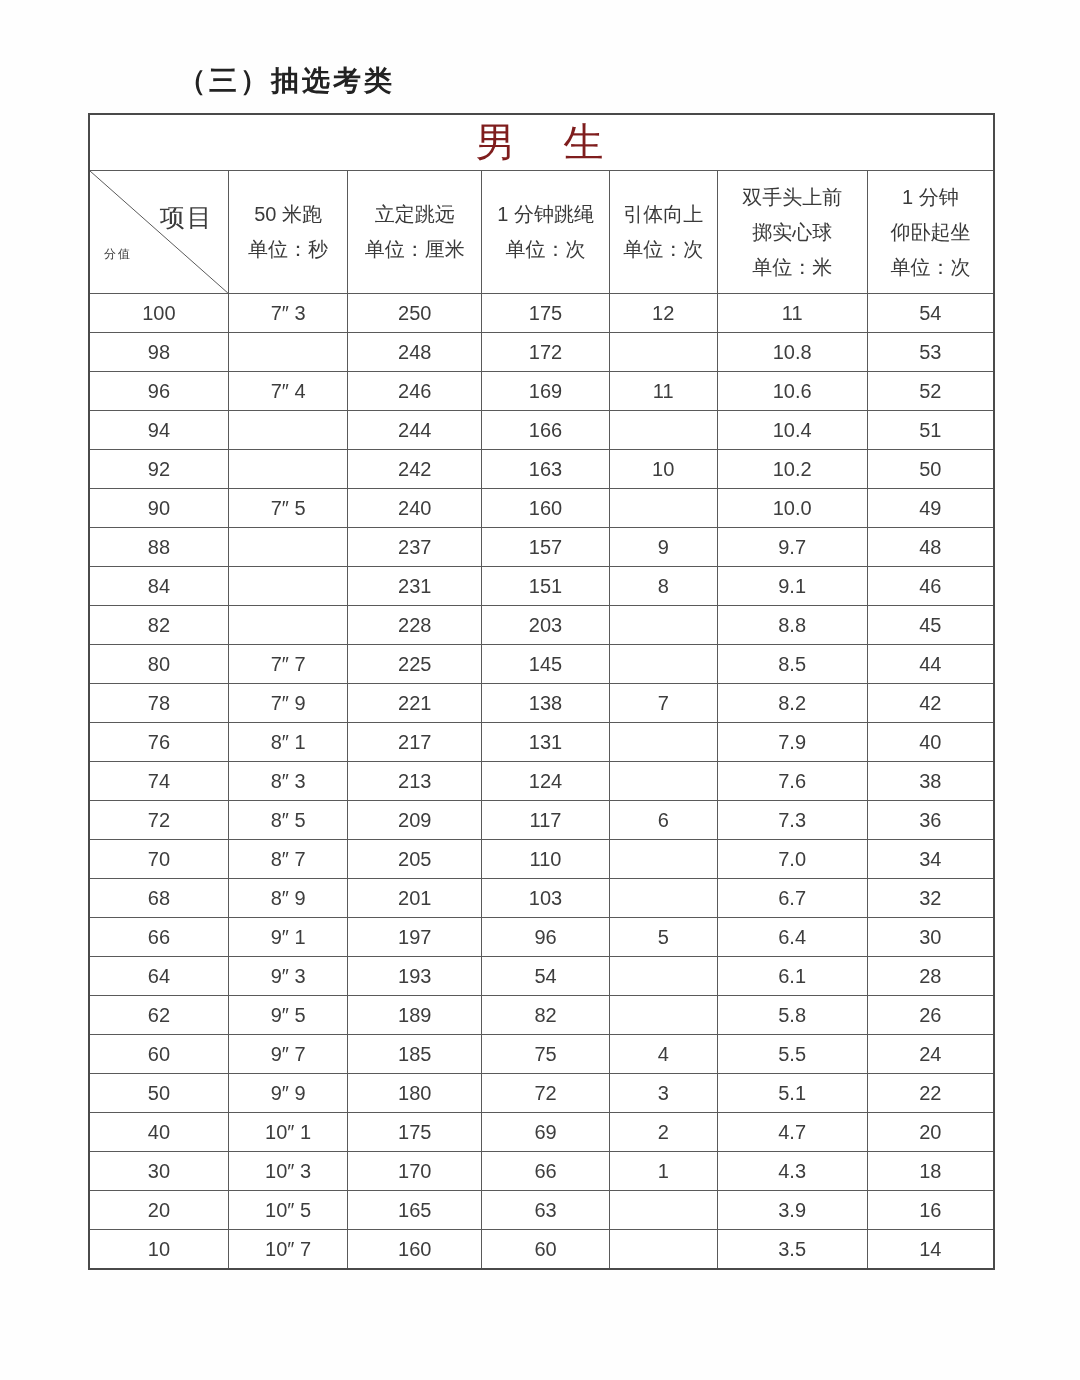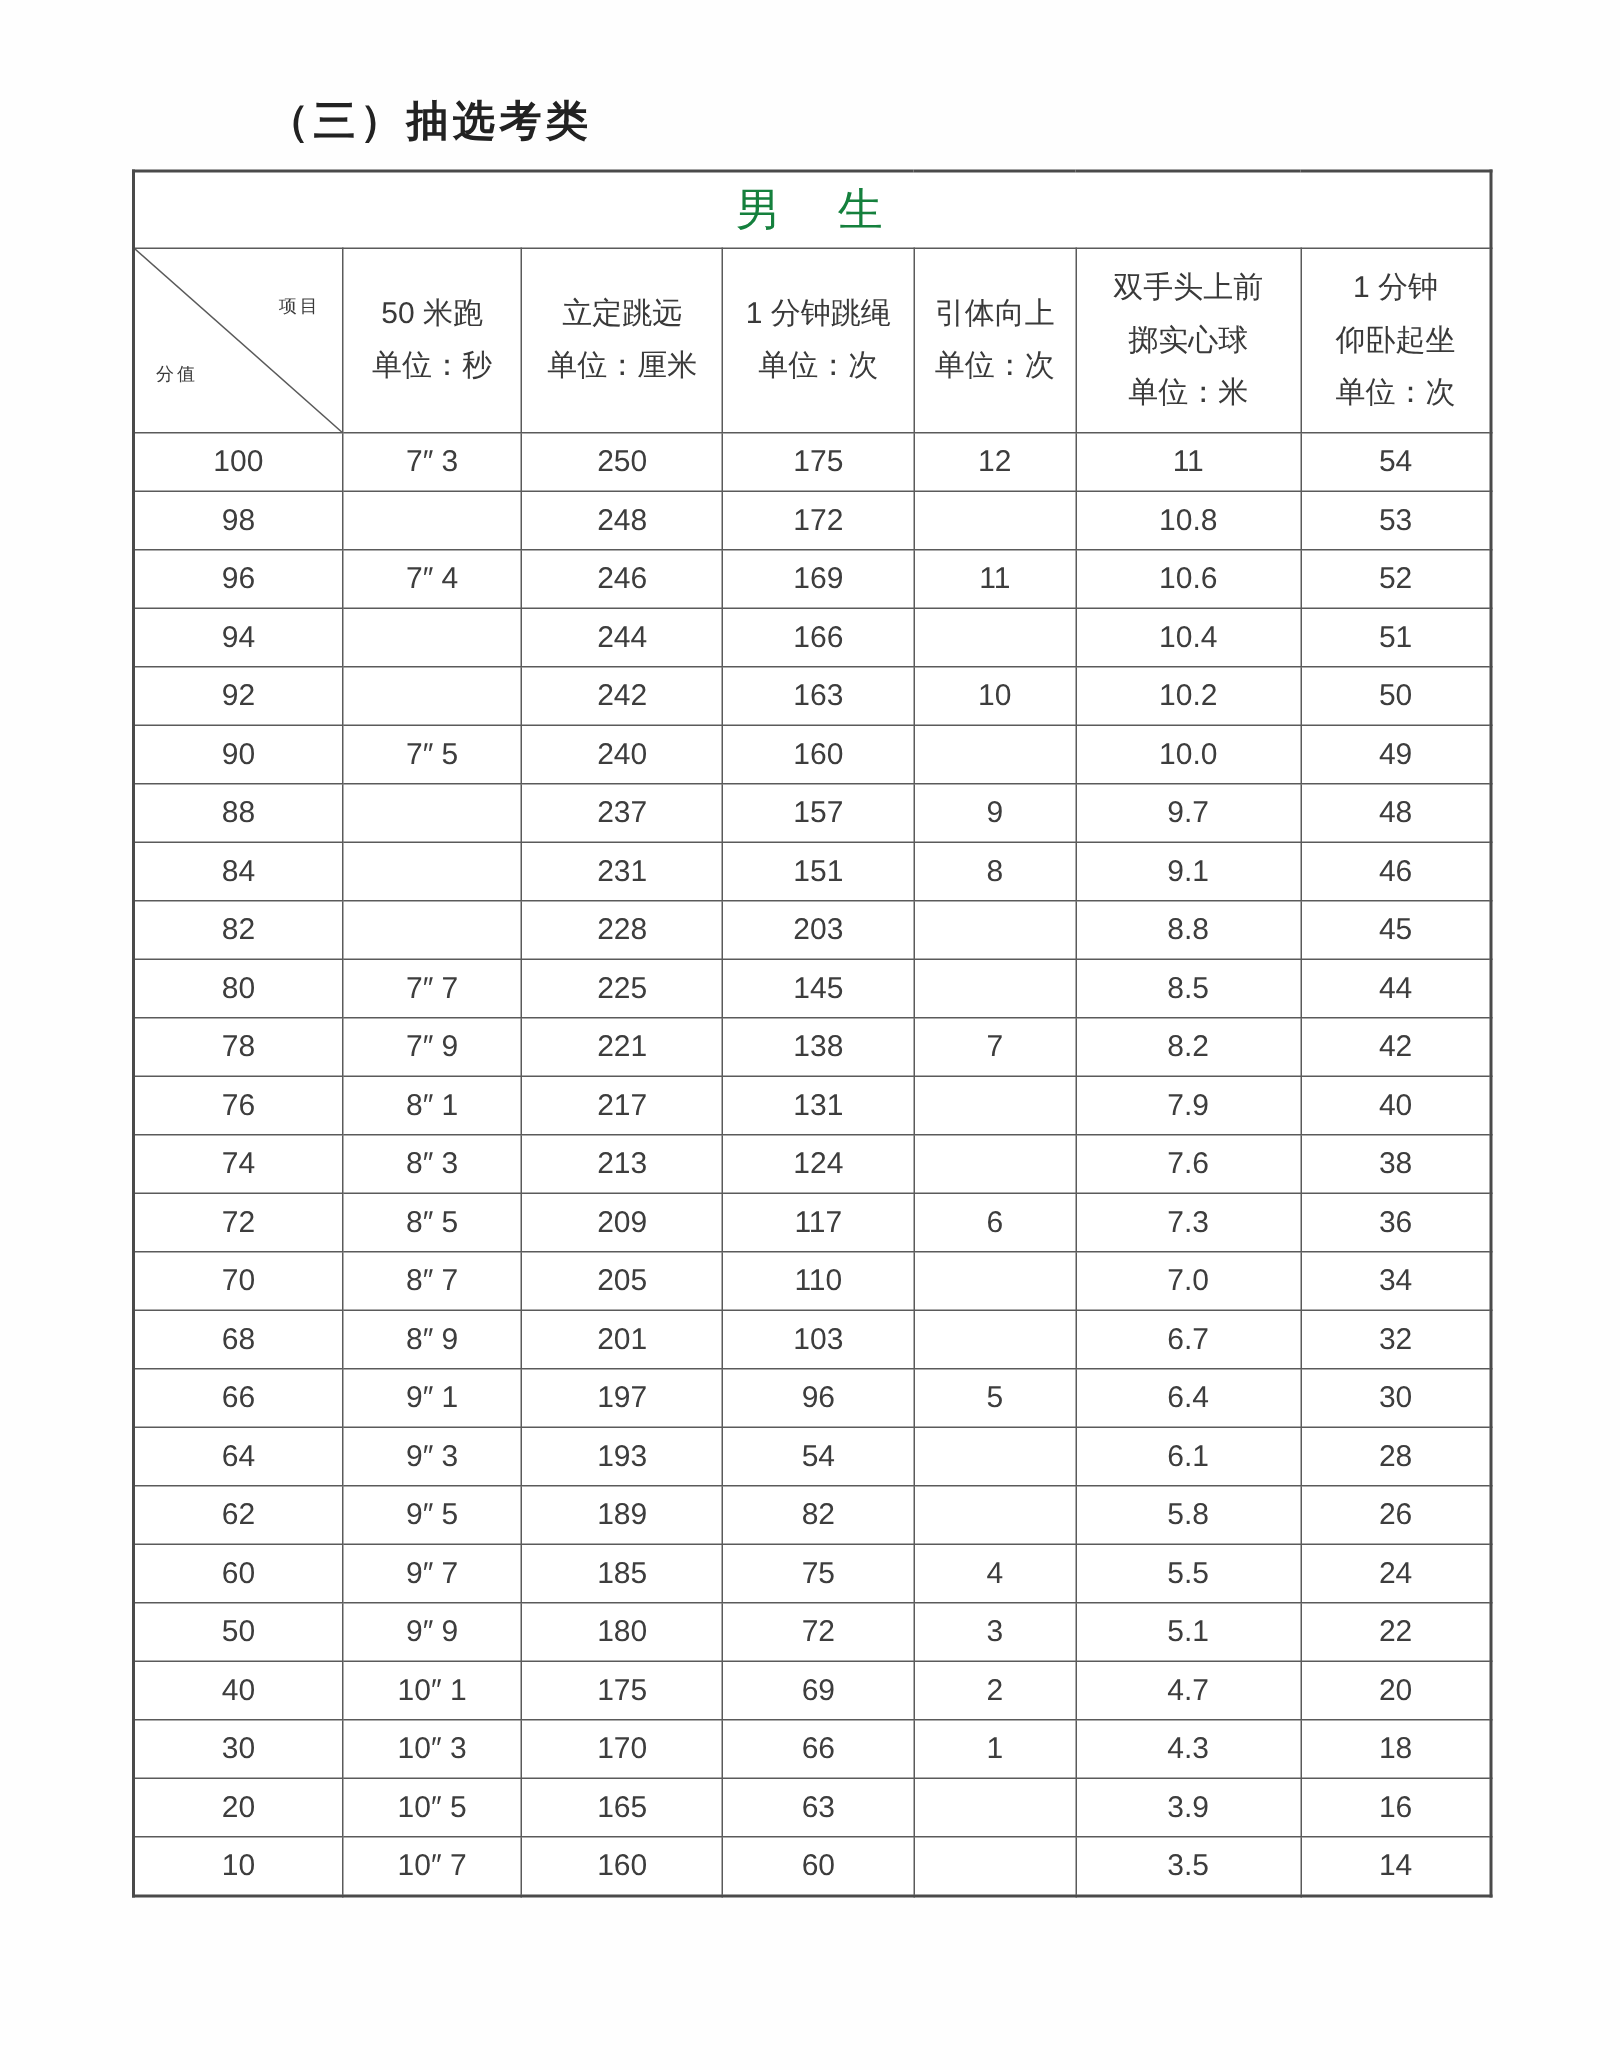--- a/index.html
+++ b/index.html
@@ -40,40 +40,40 @@
     text-align: center;
     vertical-align: middle;
     font-weight: normal;
     padding: 0;
   }
   table.score-table {
     border: 2px solid #4a4a4a;
   }
   .table-title {
     height: 50px;
-    font-size: 30px;
+    font-size: 40px;
     font-weight: bold;
     letter-spacing: 4px;
-    color: #15803d;
+    color: #7f1d1d;
   }
   .corner-cell {
     position: relative;
     height: 122px;
     overflow: hidden;
   }
   .corner-cell .diag {
     position: absolute;
     left: 0; top: 0;
     width: 100%; height: 100%;
   }
   .corner-top {
     position: absolute;
     top: 30px;
     right: 14px;
-    font-size: 12px;
+    font-size: 25px;
     letter-spacing: 2px;
     text-align: right;
   }
   .corner-bottom {
     position: absolute;
     bottom: 30px;
     left: 14px;
     font-size: 12px;
     letter-spacing: 2px;
   }

